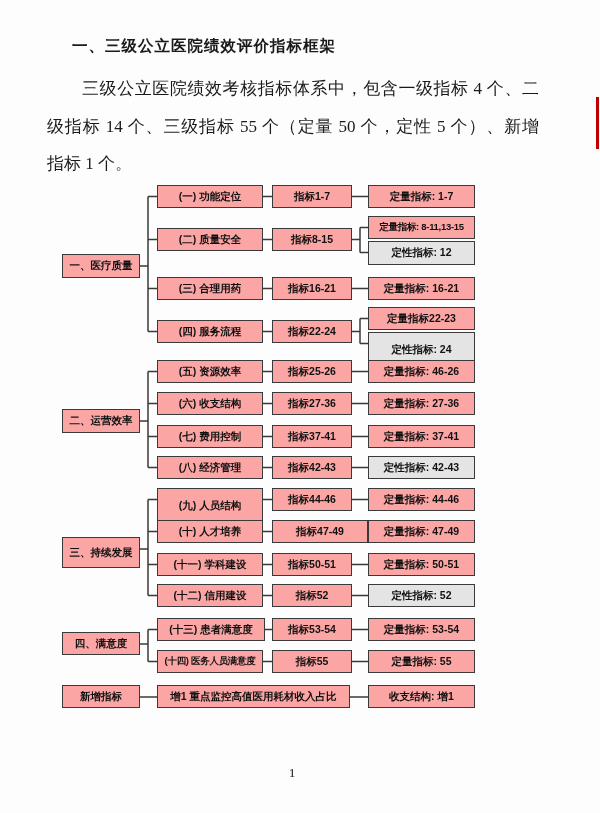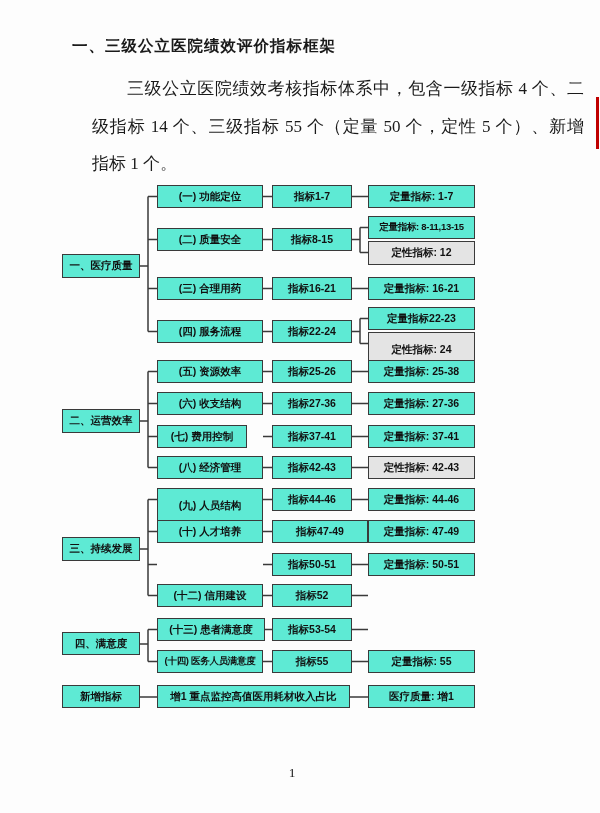--- a/index.html
+++ b/index.html
@@ -7,27 +7,27 @@
     position:relative;width:600px;height:813px;margin:0 auto;
     background:#fdfdfd;overflow:hidden;
     font-family:"Liberation Serif","DejaVu Serif",serif;
     color:#1a1a1a;
   }
   .title{
     position:absolute;left:72px;top:36px;
     font-family:"Liberation Sans","DejaVu Sans",sans-serif;
     font-weight:bold;font-size:15.5px;letter-spacing:1px;white-space:nowrap;
   }
-  .para{position:absolute;left:47px;top:70px;width:492px;font-size:17px;margin-left:45px;}
+  .para{position:absolute;left:47px;top:70px;width:492px;font-size:17px;}
   .pline{height:37.5px;line-height:37.5px;white-space:nowrap;}
   .pline.just{text-align:justify;text-align-last:justify;white-space:normal;height:37.5px;overflow:hidden;}
   .pline.indent{padding-left:35px;}
   .bx{
     position:absolute;box-sizing:border-box;
-    border:1.5px solid #3a3a3a;background:#5eead4;
+    border:1.5px solid #3a3a3a;background:#fca5a5;
     display:flex;align-items:center;justify-content:center;
     font-family:"Liberation Sans","DejaVu Sans",sans-serif;
     font-weight:bold;font-size:10.5px;color:#111;
     white-space:nowrap;overflow:hidden;
   }
   .bx.gray{background:#e4e4e4;}
   .bx.tight{font-size:9.5px;letter-spacing:-0.3px;}
   .connectors{position:absolute;left:0;top:0;pointer-events:none;}
   .pageno{position:absolute;left:0;top:765px;width:584px;text-align:center;font-size:13.5px;}
   .rev-mark{position:absolute;left:596px;top:97px;width:2.5px;height:52px;background:#c00000;}
@@ -62,34 +62,35 @@
 
       <path d="M352 196.5 H368 M352 288.5 H368 M352 371.5 H368 M352 403.5 H368 M352 436.5 H368 M352 467.5 H368 M352 499.5 H368 M352 531.5 H368 M352 564.5 H368 M352 595.5 H368 M352 629.5 H368 M352 661.5 H368 M350 697 H368"></path>
 
       <path d="M352 239.5 H360 M360 227.5 V252.5 M360 227.5 H368 M360 252.5 H368"></path>
       <path d="M352 331.5 H360 M360 318.5 V343.5 M360 318.5 H368 M360 343.5 H368"></path>
     </g>
   </svg>
 
   <div class="bx" style="left:62px;top:254px;width:78px;height:24px">一、医疗质量</div>
   <div class="bx" style="left:62px;top:409px;width:78px;height:24px">二、运营效率</div>
-  <div class="bx" style="left:62px;top:537px;width:78px;height:24px">三、持续发展</div>
+  <div class="bx" style="left:62px;top:537px;width:78px;height:31px">三、持续发展</div>
   <div class="bx" style="left:62px;top:632px;width:78px;height:23px">四、满意度</div>
   <div class="bx" style="left:62px;top:685px;width:78px;height:23px">新增指标</div>
 
   <div class="bx" style="left:157px;top:185px;width:106px;height:23px">(一) 功能定位</div>
   <div class="bx" style="left:157px;top:228px;width:106px;height:23px">(二) 质量安全</div>
   <div class="bx" style="left:157px;top:277px;width:106px;height:23px">(三) 合理用药</div>
   <div class="bx" style="left:157px;top:320px;width:106px;height:23px">(四) 服务流程</div>
   <div class="bx" style="left:157px;top:392px;width:106px;height:23px">(六) 收支结构</div>
   <div class="bx" style="left:157px;top:360px;width:106px;height:23px">(五) 资源效率</div>
-  <div class="bx" style="left:157px;top:425px;width:90px;height:23px">(七) 费用控制</div>
+  <div class="bx" style="left:157px;top:425px;width:106px;height:23px">(七) 费用控制</div>
   <div class="bx" style="left:157px;top:456px;width:106px;height:23px">(八) 经济管理</div>
   <div class="bx" style="left:157px;top:488px;width:106px;height:35px">(九) 人员结构</div>
   <div class="bx" style="left:157px;top:520px;width:106px;height:23px">(十) 人才培养</div>
+  <div class="bx" style="left:157px;top:553px;width:106px;height:23px">(十一) 学科建设</div>
   <div class="bx" style="left:157px;top:584px;width:106px;height:23px">(十二) 信用建设</div>
   <div class="bx" style="left:157px;top:618px;width:108px;height:23px">(十三) 患者满意度</div>
   <div class="bx tight" style="left:157px;top:650px;width:106px;height:23px">(十四) 医务人员满意度</div>
   <div class="bx" style="left:157px;top:685px;width:193px;height:23px">增1 重点监控高值医用耗材收入占比</div>
 
   <div class="bx" style="left:272px;top:185px;width:80px;height:23px">指标1-7</div>
   <div class="bx" style="left:272px;top:228px;width:80px;height:23px">指标8-15</div>
   <div class="bx" style="left:272px;top:277px;width:80px;height:23px">指标16-21</div>
   <div class="bx" style="left:272px;top:320px;width:80px;height:23px">指标22-24</div>
   <div class="bx" style="left:272px;top:360px;width:80px;height:23px">指标25-26</div>
@@ -102,26 +103,28 @@
   <div class="bx" style="left:272px;top:584px;width:80px;height:23px">指标52</div>
   <div class="bx" style="left:272px;top:618px;width:80px;height:23px">指标53-54</div>
   <div class="bx" style="left:272px;top:650px;width:80px;height:23px">指标55</div>
 
   <div class="bx" style="left:368px;top:185px;width:107px;height:23px">定量指标: 1-7</div>
   <div class="bx tight" style="left:368px;top:216px;width:107px;height:23px">定量指标: 8-11,13-15</div>
   <div class="bx gray" style="left:368px;top:241px;width:107px;height:24px">定性指标: 12</div>
   <div class="bx" style="left:368px;top:277px;width:107px;height:23px">定量指标: 16-21</div>
   <div class="bx" style="left:368px;top:307px;width:107px;height:23px">定量指标22-23</div>
   <div class="bx gray" style="left:368px;top:332px;width:107px;height:36px">定性指标: 24</div>
-  <div class="bx" style="left:368px;top:360px;width:107px;height:23px">定量指标: 25-38</div>
+  <div class="bx" style="left:368px;top:360px;width:107px;height:23px">定量指标: 46-26</div>
   <div class="bx" style="left:368px;top:392px;width:107px;height:23px">定量指标: 27-36</div>
   <div class="bx" style="left:368px;top:425px;width:107px;height:23px">定量指标: 37-41</div>
   <div class="bx gray" style="left:368px;top:456px;width:107px;height:23px">定性指标: 42-43</div>
   <div class="bx" style="left:368px;top:488px;width:107px;height:23px">定量指标: 44-46</div>
   <div class="bx" style="left:368px;top:520px;width:107px;height:23px">定量指标: 47-49</div>
   <div class="bx" style="left:368px;top:553px;width:107px;height:23px">定量指标: 50-51</div>
+  <div class="bx gray" style="left:368px;top:584px;width:107px;height:23px">定性指标: 52</div>
+  <div class="bx" style="left:368px;top:618px;width:107px;height:23px">定量指标: 53-54</div>
   <div class="bx" style="left:368px;top:650px;width:107px;height:23px">定量指标: 55</div>
-  <div class="bx" style="left:368px;top:685px;width:107px;height:23px">医疗质量: 增1</div>
+  <div class="bx" style="left:368px;top:685px;width:107px;height:23px">收支结构: 增1</div>
 
   <div class="rev-mark"></div>
 
   <div class="pageno">1</div>
 </div>
 
 </body></html>

